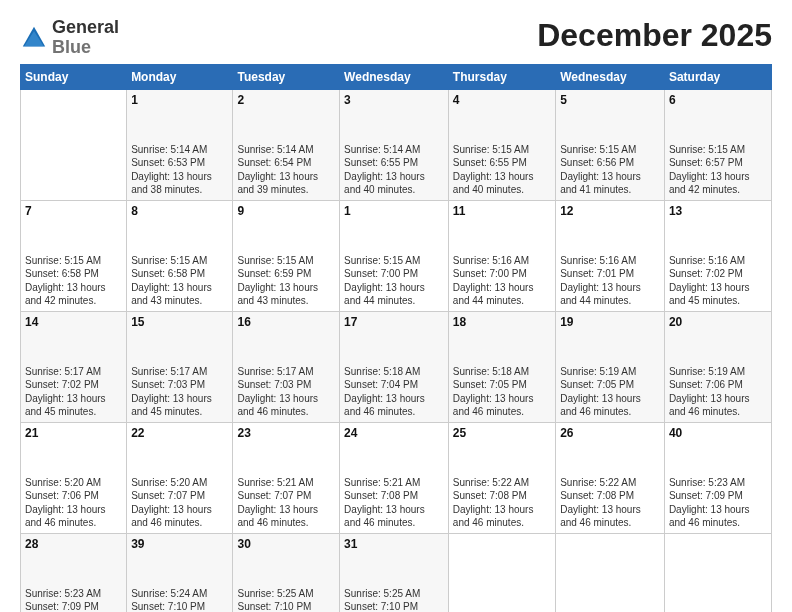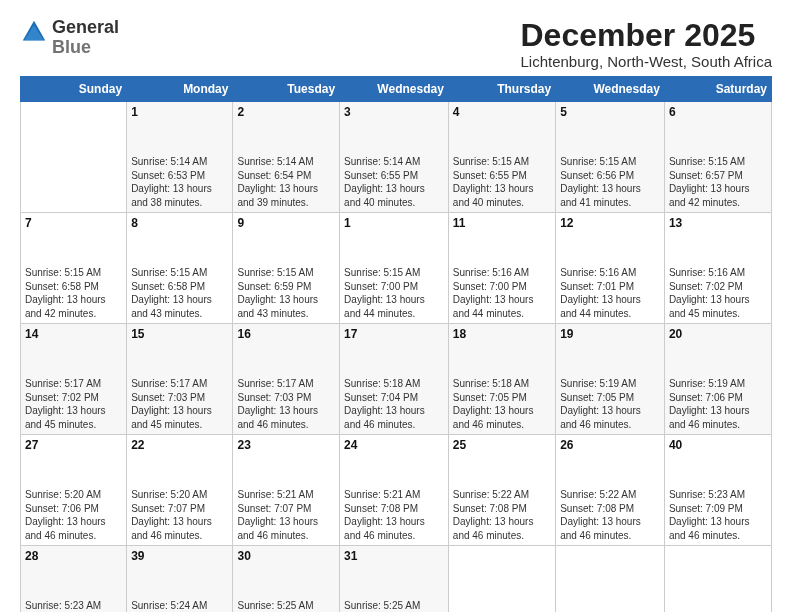--- a/index.html
+++ b/index.html
@@ -17,36 +17,36 @@
       padding: 18px 20px 10px 20px;
     }
     .header {
       display: flex;
       justify-content: space-between;
       align-items: flex-start;
       margin-bottom: 6px;
     }
     .logo {
       display: flex;
-      align-items: flex-start;
+      align-items: center;
     }
     .logo-text {
       font-size: 18px;
       font-weight: bold;
       line-height: 1.1;
     }
     .logo-general { color: #333; }
     .logo-blue { color: #737373; }
     .logo-icon {
       width: 28px;
       height: 28px;
       margin-right: 4px;
     }
     .title-block {
-      text-align: left;
+      text-align: center;
     }
     .month-title {
       font-size: 32px;
       font-weight: bold;
       color: #222;
       line-height: 1.1;
     }
     .location {
       font-size: 15px;
       color: #333;
@@ -55,21 +55,21 @@
       width: 100%;
       border-collapse: collapse;
       font-size: 10.5px;
     }
     thead tr th {
       background: #2a6cb5;
       color: #fff;
       font-weight: bold;
       font-size: 12px;
       padding: 5px 4px;
-      text-align: right;
+      text-align: left;
       border: 1px solid #2a6cb5;
     }
     tbody tr td {
       border: 1px solid #ccc;
       vertical-align: top;
       padding: 3px 4px;
       width: 113px;
       height: 78px;
       background: #fff;
     }
@@ -102,21 +102,20 @@
         <polygon points="20,4 36,32 4,32" fill="#1a6db5"></polygon>
         <polygon points="20,10 34,32 6,32" fill="#4a9ee0" opacity="0.5"></polygon>
       </svg>
       <div class="logo-text">
         <span class="logo-general">General</span><br>
         <span class="logo-blue">Blue</span>
       </div>
     </div>
     <div class="title-block">
       <div class="month-title">December 2025</div>
-      <div class="location">Lichtenburg, North-West, South Africa</div>
     </div>
   </div>
 
   <table>
     <thead>
       <tr>
       <th>Sunday</th>
           <th>Monday</th>
           <th>Tuesday</th>
           <th>Wednesday</th>
@@ -268,21 +267,21 @@
           <td>
             <div class="day-num">20</div>
             <div class="day-info" style="white-space: pre-line;">Sunrise: 5:19 AM
 Sunset: 7:06 PM
 Daylight: 13 hours
 and 46 minutes.</div>
           </td>
         </tr>
         <tr>
           <td>
-            <div class="day-num">27</div>
+            <div class="day-num">21</div>
             <div class="day-info" style="white-space: pre-line;">Sunrise: 5:20 AM
 Sunset: 7:06 PM
 Daylight: 13 hours
 and 46 minutes.</div>
           </td>
           <td>
             <div class="day-num">22</div>
             <div class="day-info" style="white-space: pre-line;">Sunrise: 5:20 AM
 Sunset: 7:07 PM
 Daylight: 13 hours

